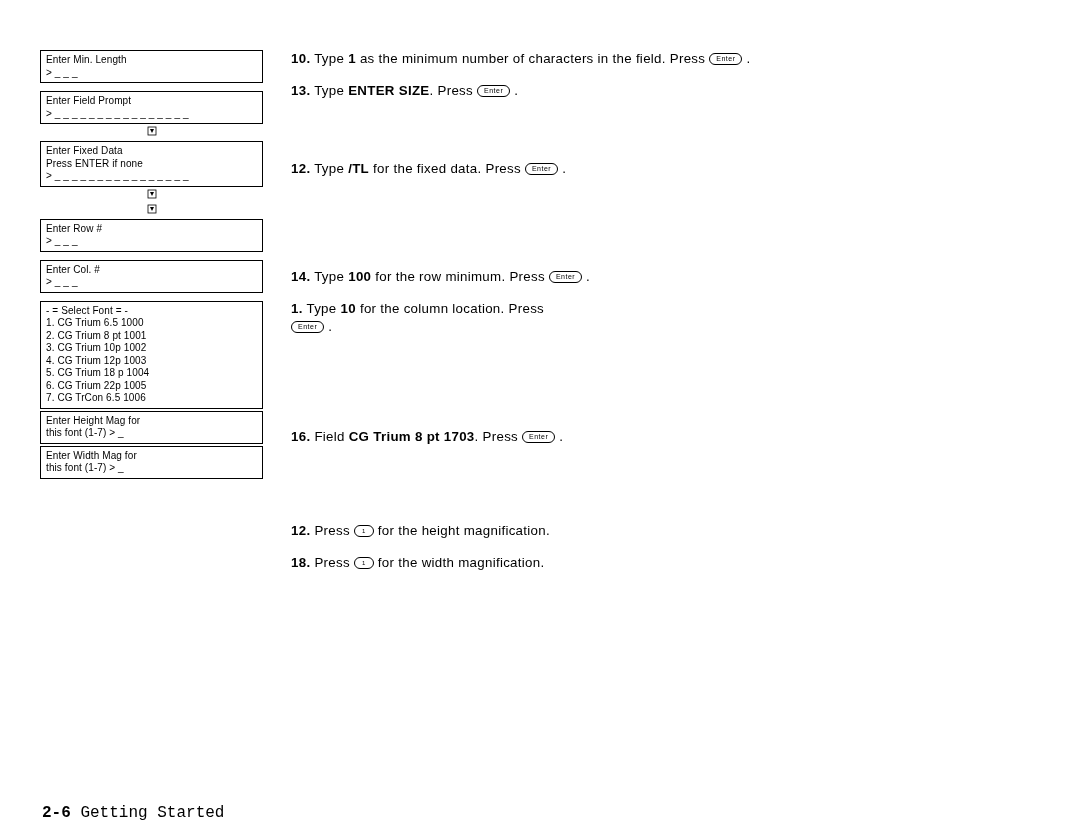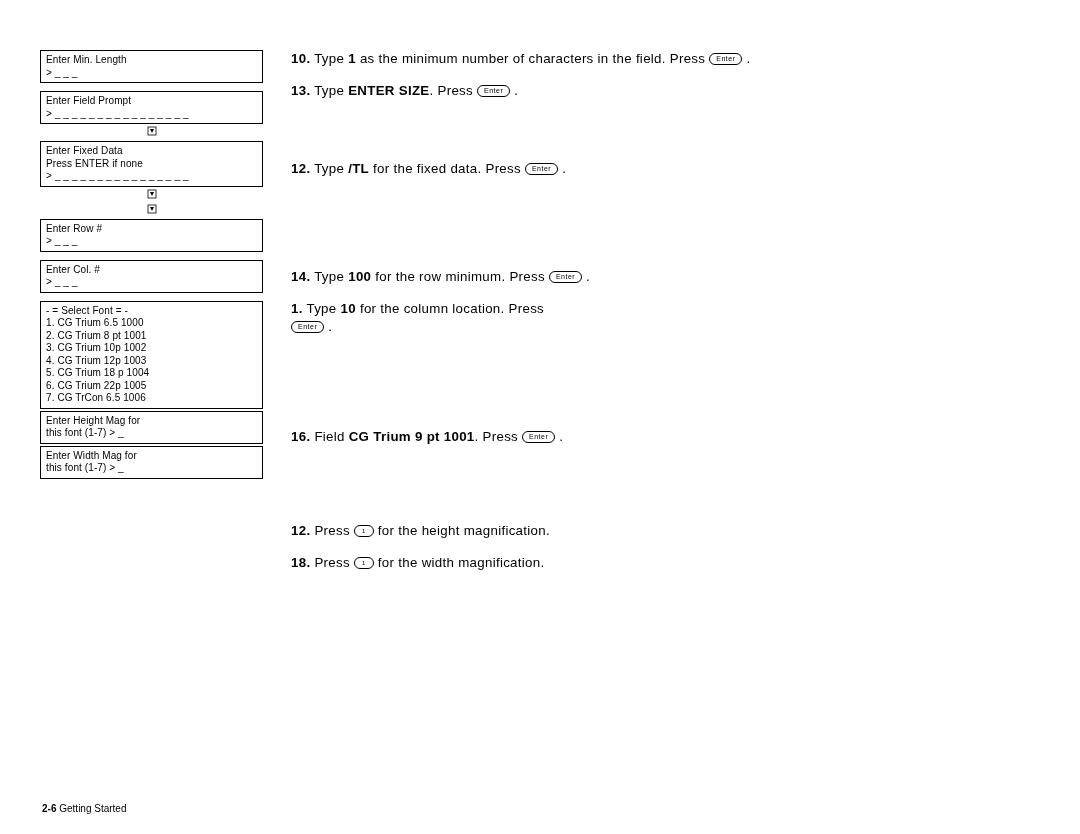--- a/index.html
+++ b/index.html
@@ -68,22 +68,23 @@
     font-size: 6px;
     padding: 0 5px;
     line-height: 10px;
     vertical-align: 2px;
     min-width: 8px;
     text-align: center;
   }
   .footer {
     position: absolute;
     left: 42px;
-    bottom: 20px;
-    font-size: 10px;
+    bottom: 12px;
+    font-size: 16px;
+    font-family: Liberation Mono, monospace;
   }
   .footer .pg { font-weight: bold; }
   .spacer { height: 6px; }
   .spacer-big { height: 46px; }
   .spacer-mid { height: 30px; }
 </style>
 </head>
 <body>
 
 <div class="page-wrap">
@@ -166,21 +167,21 @@
 
     <div class="step">
       <span class="num">1.</span>
       <span>Type </span><b>10</b><span> for the column location.  Press </span><br><span class="keycap">Enter</span><span> .</span>
     </div>
 
     <div style="height:78px"></div>
 
     <div class="step">
       <span class="num">16.</span>
-      <span>Field </span><b>CG Trium 9 pt 1001</b><span>.  Press </span><span class="keycap">Enter</span><span> .</span>
+      <span>Field </span><b>CG Trium 8 pt 1703</b><span>.  Press </span><span class="keycap">Enter</span><span> .</span>
     </div>
 
     <div style="height:62px"></div>
 
     <div class="step">
       <span class="num">12.</span>
       <span>Press </span><span class="keycap-small">1</span><span> for the height magnification.</span>
     </div>
 
     <div class="step">

